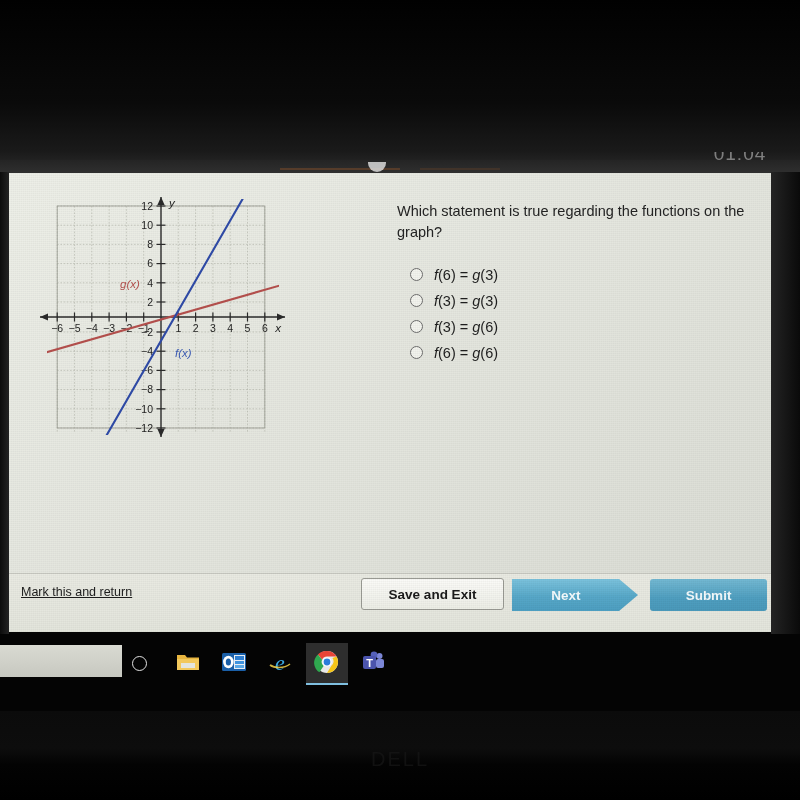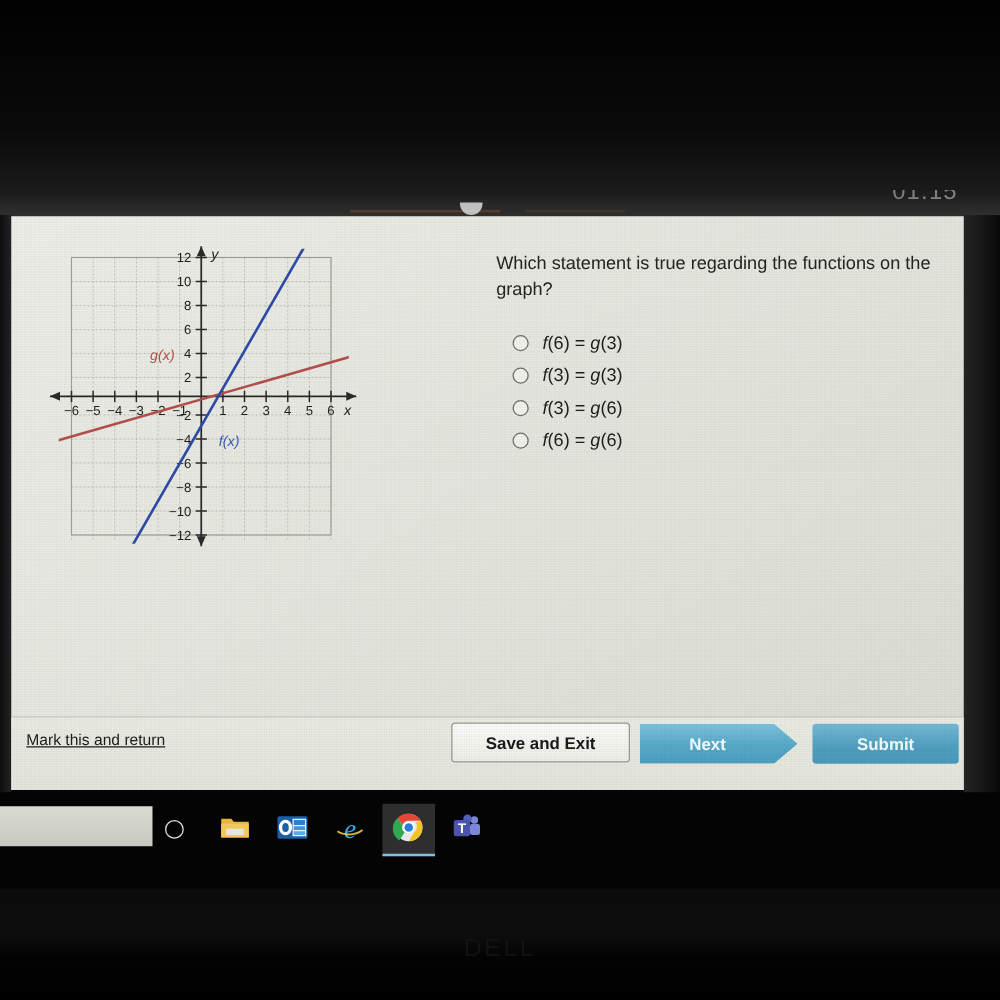--- a/index.html
+++ b/index.html
@@ -282,21 +282,21 @@
 </head>
 <body>
 
 <div id="photo">
 
   <div class="bezel-top"></div>
   <div class="bezel-top-stripe"></div>
   <div class="top-edge-line"></div>
   <div class="top-edge-line2"></div>
   <div class="webcam-dot"></div>
-  <div class="top-timer"><span>01:15</span></div>
+  <div class="top-timer"><span>01:04</span></div>
 
   <div class="bezel-left"></div>
   <div class="bezel-right"></div>
 
   <div id="page">
 
     <div class="content-area">
 
       <div class="graph-wrap">
         <svg width="264" height="250" viewBox="0 0 264 250">

